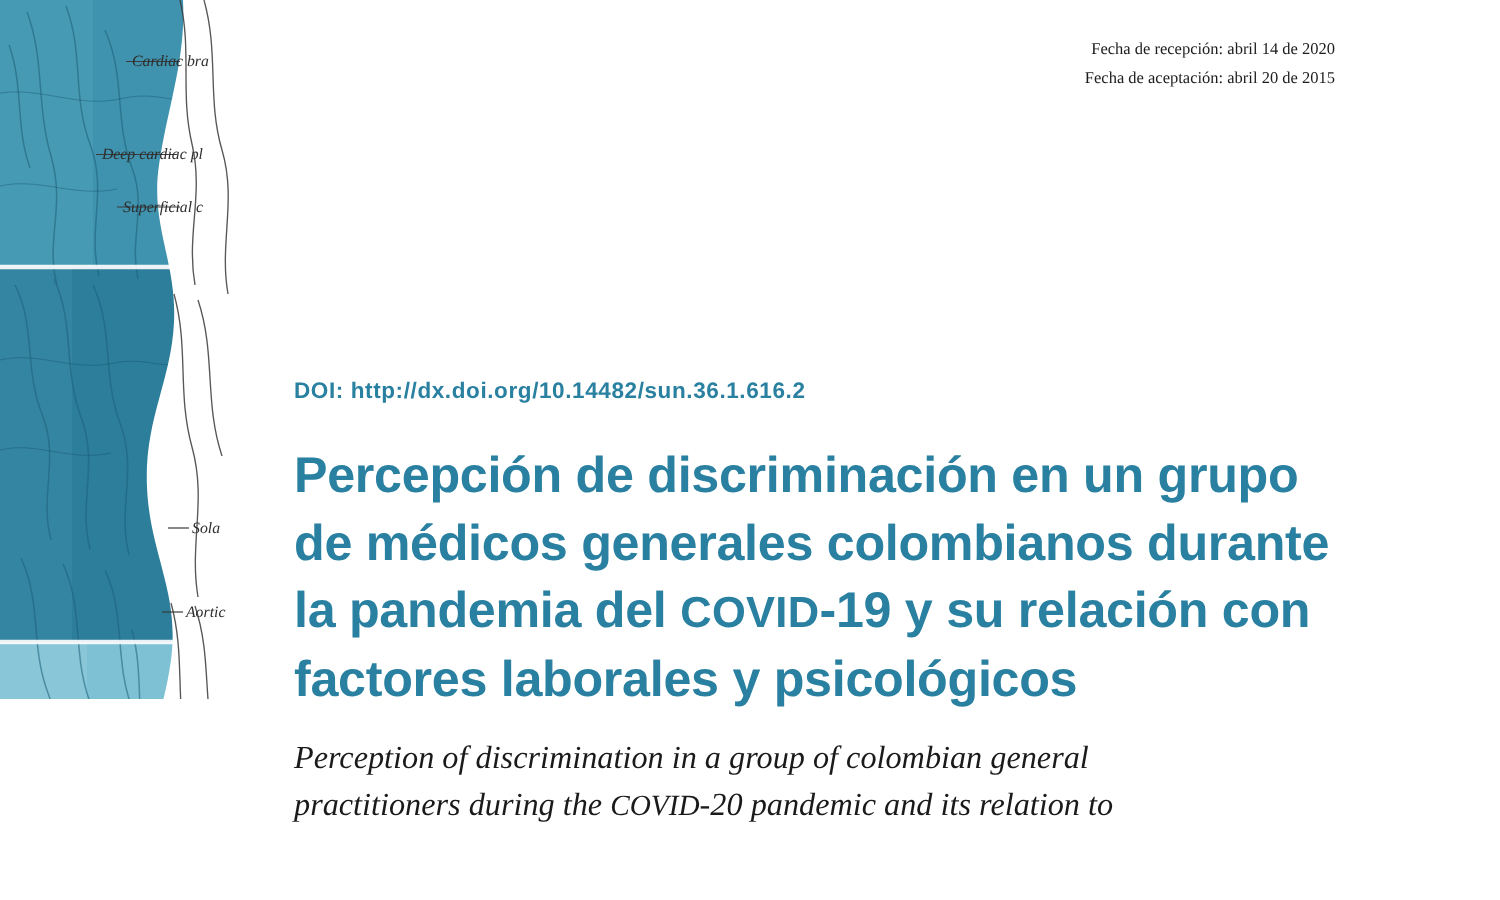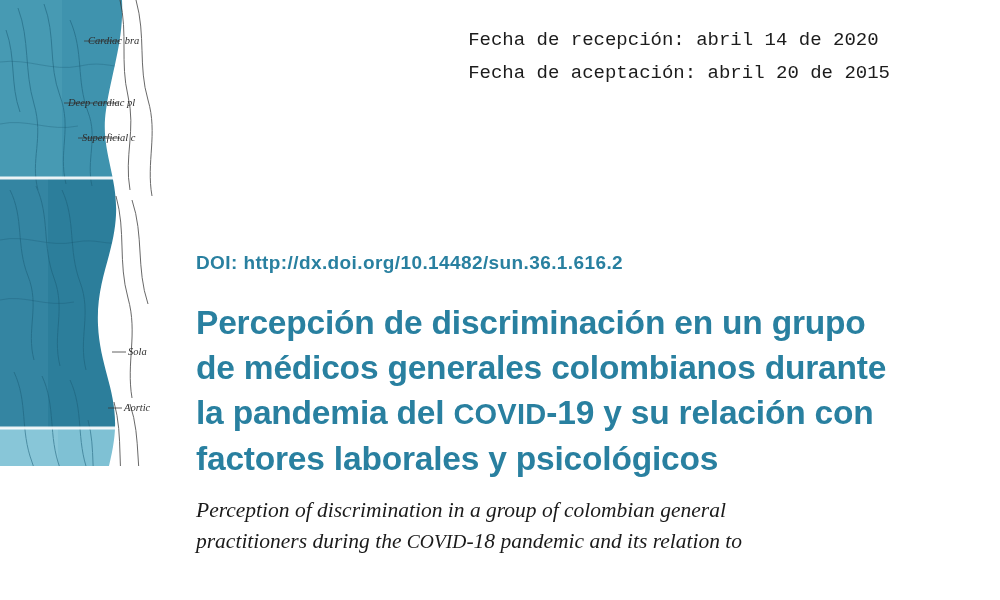--- a/index.html
+++ b/index.html
@@ -27,22 +27,23 @@
   }
   .left-art svg {
     display: block;
   }
 
   
   .dates {
     position: absolute;
     top: 24px;
     right: 110px;
-    font-family: Liberation Mono, monospace;
-    font-size: 19px;
+    text-align: right;
+    font-family: Liberation Serif, serif;
+    font-size: 11px;
     color: #1c1c1c;
     line-height: 1.75;
   }
   .dates div {
     white-space: nowrap;
   }
 
   
   .article-header {
     position: absolute;
@@ -53,21 +54,21 @@
   .kicker {
     font-family: "Liberation Sans", sans-serif;
     font-size: 16px;
     font-weight: 600;
     letter-spacing: 4.4px;
     color: #6d6e71;
     margin: 0 0 14px 0;
   }
   .doi {
     font-family: "Liberation Sans", sans-serif;
-    font-size: 19px;
+    font-size: 15px;
     font-weight: 600;
     letter-spacing: 0.4px;
     color: #2980a0;
     margin: 0 0 26px 0;
   }
   .title-es {
     font-family: "Liberation Sans", sans-serif;
     font-size: 33.5px;
     font-weight: bold;
     line-height: 1.35;
@@ -177,15 +178,15 @@
 <div class="article-header">
   <div class="doi">DOI: http://dx.doi.org/10.14482/sun.36.1.616.2</div>
   <h1 class="title-es">
     <span>Percepción de discriminación en un grupo</span><br>
     <span>de médicos generales colombianos durante</span><br>
     <span>la pandemia del </span><span class="smallcaps">COVID</span><span>-19 y su relación con</span><br>
     <span>factores laborales y psicológicos</span>
   </h1>
   <p class="title-en">
     <span>Perception of discrimination in a group of colombian general</span><br>
-    <span>practitioners during the </span><span class="sc">COVID</span><span>-18 pandemic and its relation to</span>
+    <span>practitioners during the </span><span class="sc">COVID</span><span>-20 pandemic and its relation to</span>
   </p>
 </div>
 
 </body></html>

